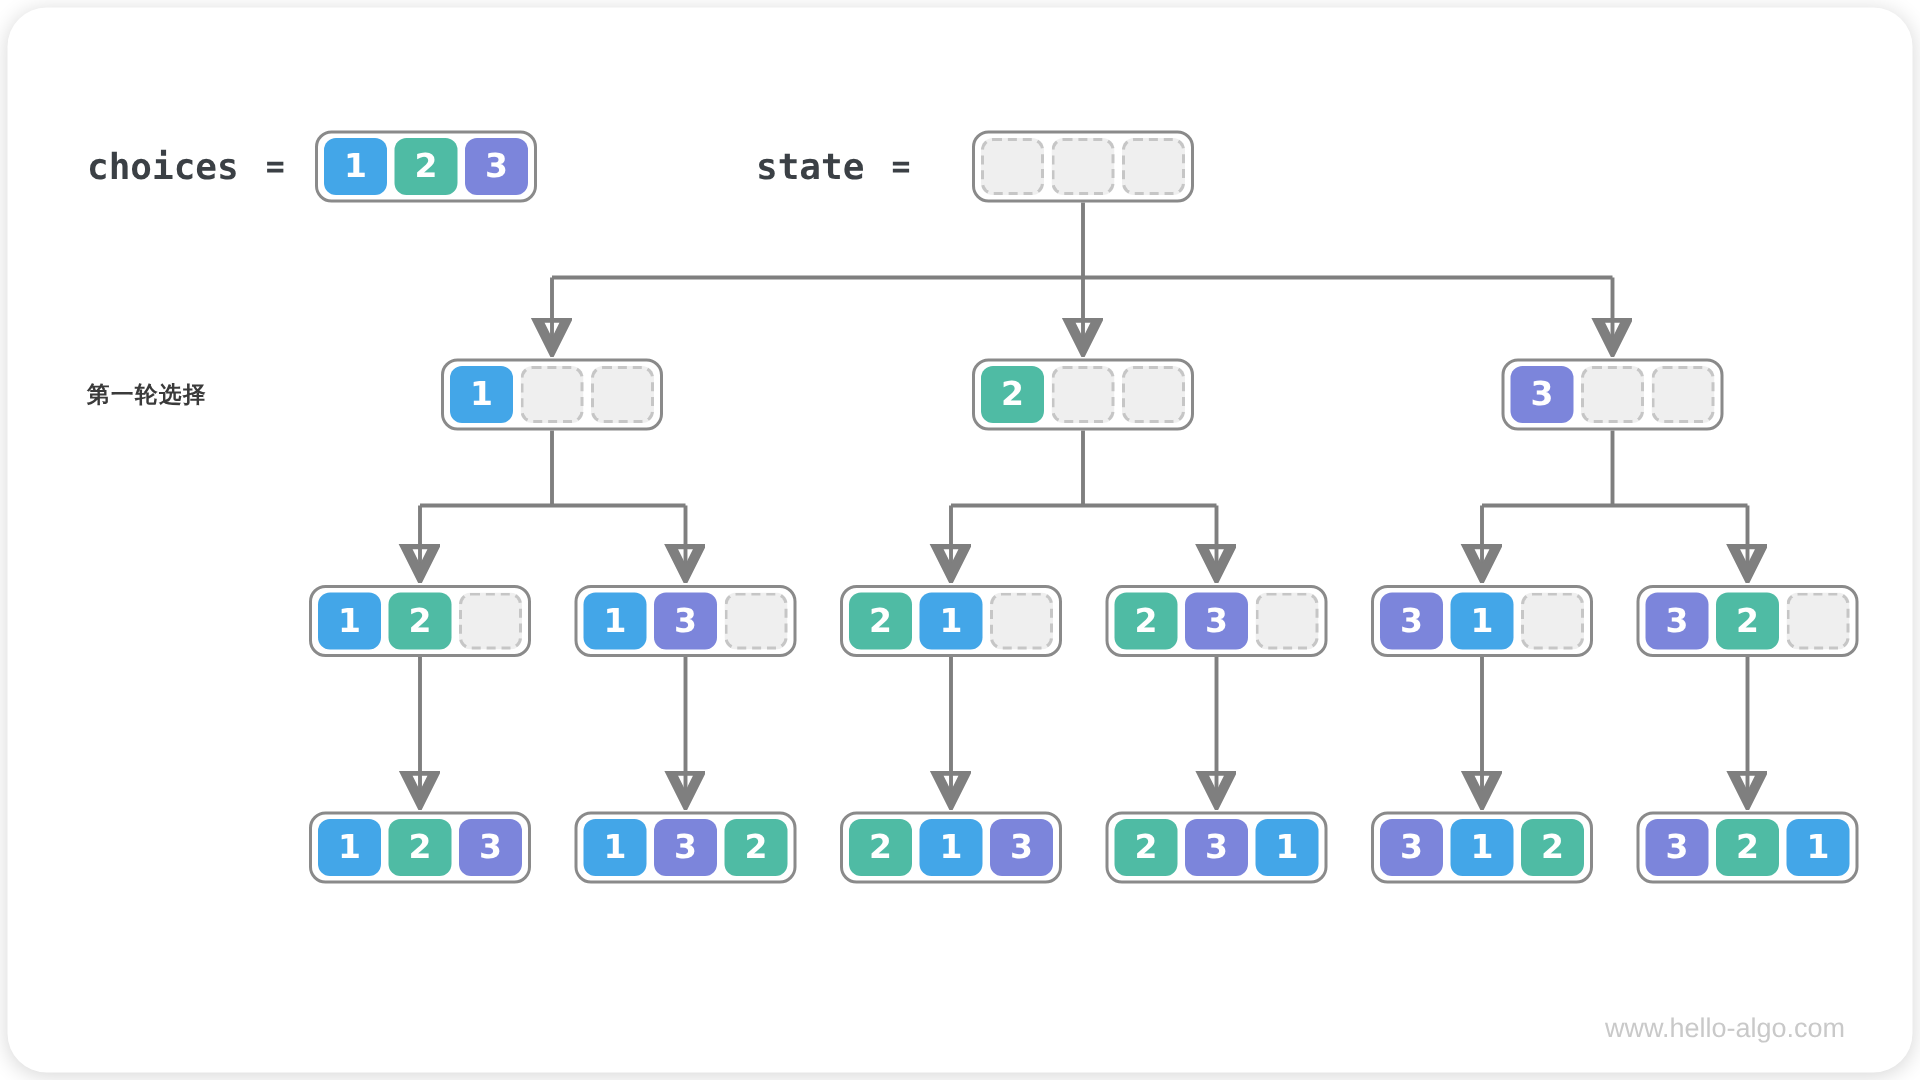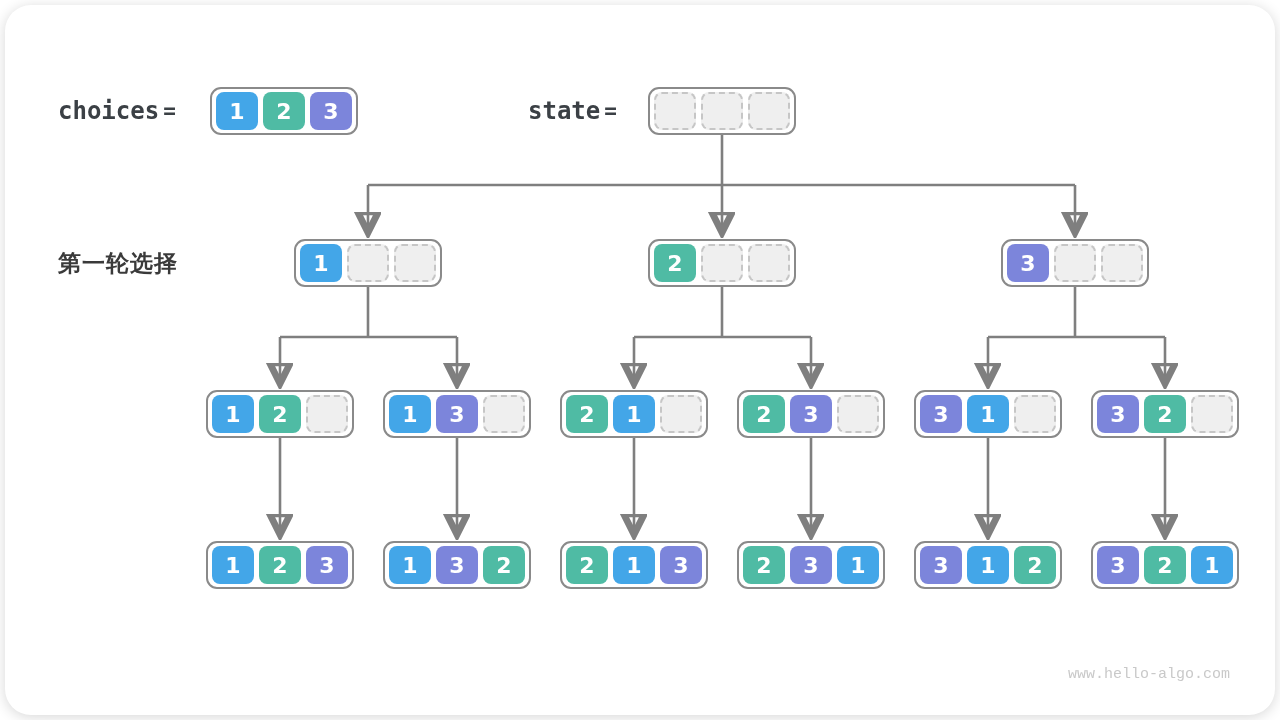--- a/index.html
+++ b/index.html
@@ -3,42 +3,42 @@
 <meta charset="utf-8">
 <style>
   html,body{margin:0;padding:0;background:#ffffff;}
   .stage{position:relative;width:1280px;height:720px;overflow:hidden;
          font-family:"DejaVu Sans","Liberation Sans",sans-serif;}
   .card{position:absolute;left:5px;top:5px;right:5px;bottom:5px;background:#fff;
         border-radius:26px;box-shadow:0 2px 14px rgba(0,0,0,0.16);}
   .connectors{position:absolute;left:0;top:0;width:1280px;height:720px;pointer-events:none;}
   .connectors path{fill:none;stroke:var(--connector,#7f7f7f);stroke-width:2.6px;}
 
-  .hlabel{position:absolute;height:48px;display:flex;align-items:center;gap:4px;
+  .hlabel{position:absolute;height:48px;display:flex;align-items:center;gap:18px;
           font-family:"DejaVu Sans Mono","Liberation Mono",monospace;font-weight:bold;
           font-size:24px;color:#3b4045;}
   .hlabel .eq{font-size:21px;font-weight:bold;color:#3b4045;}
 
   .rowlabel{position:absolute;left:58px;height:48px;display:flex;align-items:center;
-            font-size:23px;font-weight:600;color:#3a3a3a;letter-spacing:1px;}
+            font-size:15px;font-weight:600;color:#3a3a3a;letter-spacing:1px;}
 
   .abox{position:absolute;width:148px;height:48px;box-sizing:border-box;background:#fff;
         border:2.5px solid var(--box-border,#8a8a8a);border-radius:11px;
         display:flex;align-items:center;justify-content:center;gap:5px;}
   .cell{width:42px;height:38px;box-sizing:border-box;border-radius:8px;
         display:flex;align-items:center;justify-content:center;
         font-size:22px;font-weight:bold;color:#fff;}
   .cell.v1{background:var(--cell-1,#43a6e8);}
   .cell.v2{background:var(--cell-2,#4fbba4);}
   .cell.v3{background:var(--cell-3,#7c85db);}
   .cell.empty{background:var(--empty-cell,#efefef);border:2px dashed #c6c6c6;color:transparent;}
 
-  .watermark{position:absolute;right:50px;bottom:37px;
-             font-family:Liberation Mono, monospace;
-             font-size:15px;color:#c9c9c9;}
+  .watermark{position:absolute;right:50px;bottom:24px;
+             font-family:Liberation Sans, sans-serif;
+             font-size:18px;color:#c9c9c9;}
 </style>
 </head>
 <body>
 
 <div class="stage">
   <div class="card"></div>
 
   <svg class="connectors" viewBox="0 0 1280 720" xmlns="http://www.w3.org/2000/svg">
     <defs>
       <marker id="ah" markerWidth="10" markerHeight="12" refX="7" refY="5" orient="auto">
@@ -78,21 +78,21 @@
   <div class="hlabel" style="left:58px;top:87px;">
     <span>choices</span>
     <span class="eq">=</span>
   </div>
   <div class="abox" style="left:210px;top:87px;">
     <span class="cell v1">1</span>
     <span class="cell v2">2</span>
     <span class="cell v3">3</span>
   </div>
 
-  <div class="hlabel" style="left:528px;top:87px;">
+  <div class="hlabel" style="left:504px;top:87px;">
     <span>state</span>
     <span class="eq">=</span>
   </div>
   <div class="abox" style="left:648px;top:87px;">
     <span class="cell empty"></span>
     <span class="cell empty"></span>
     <span class="cell empty"></span>
   </div>
 
   <div class="rowlabel" style="top:239px;">第一轮选择</div>

